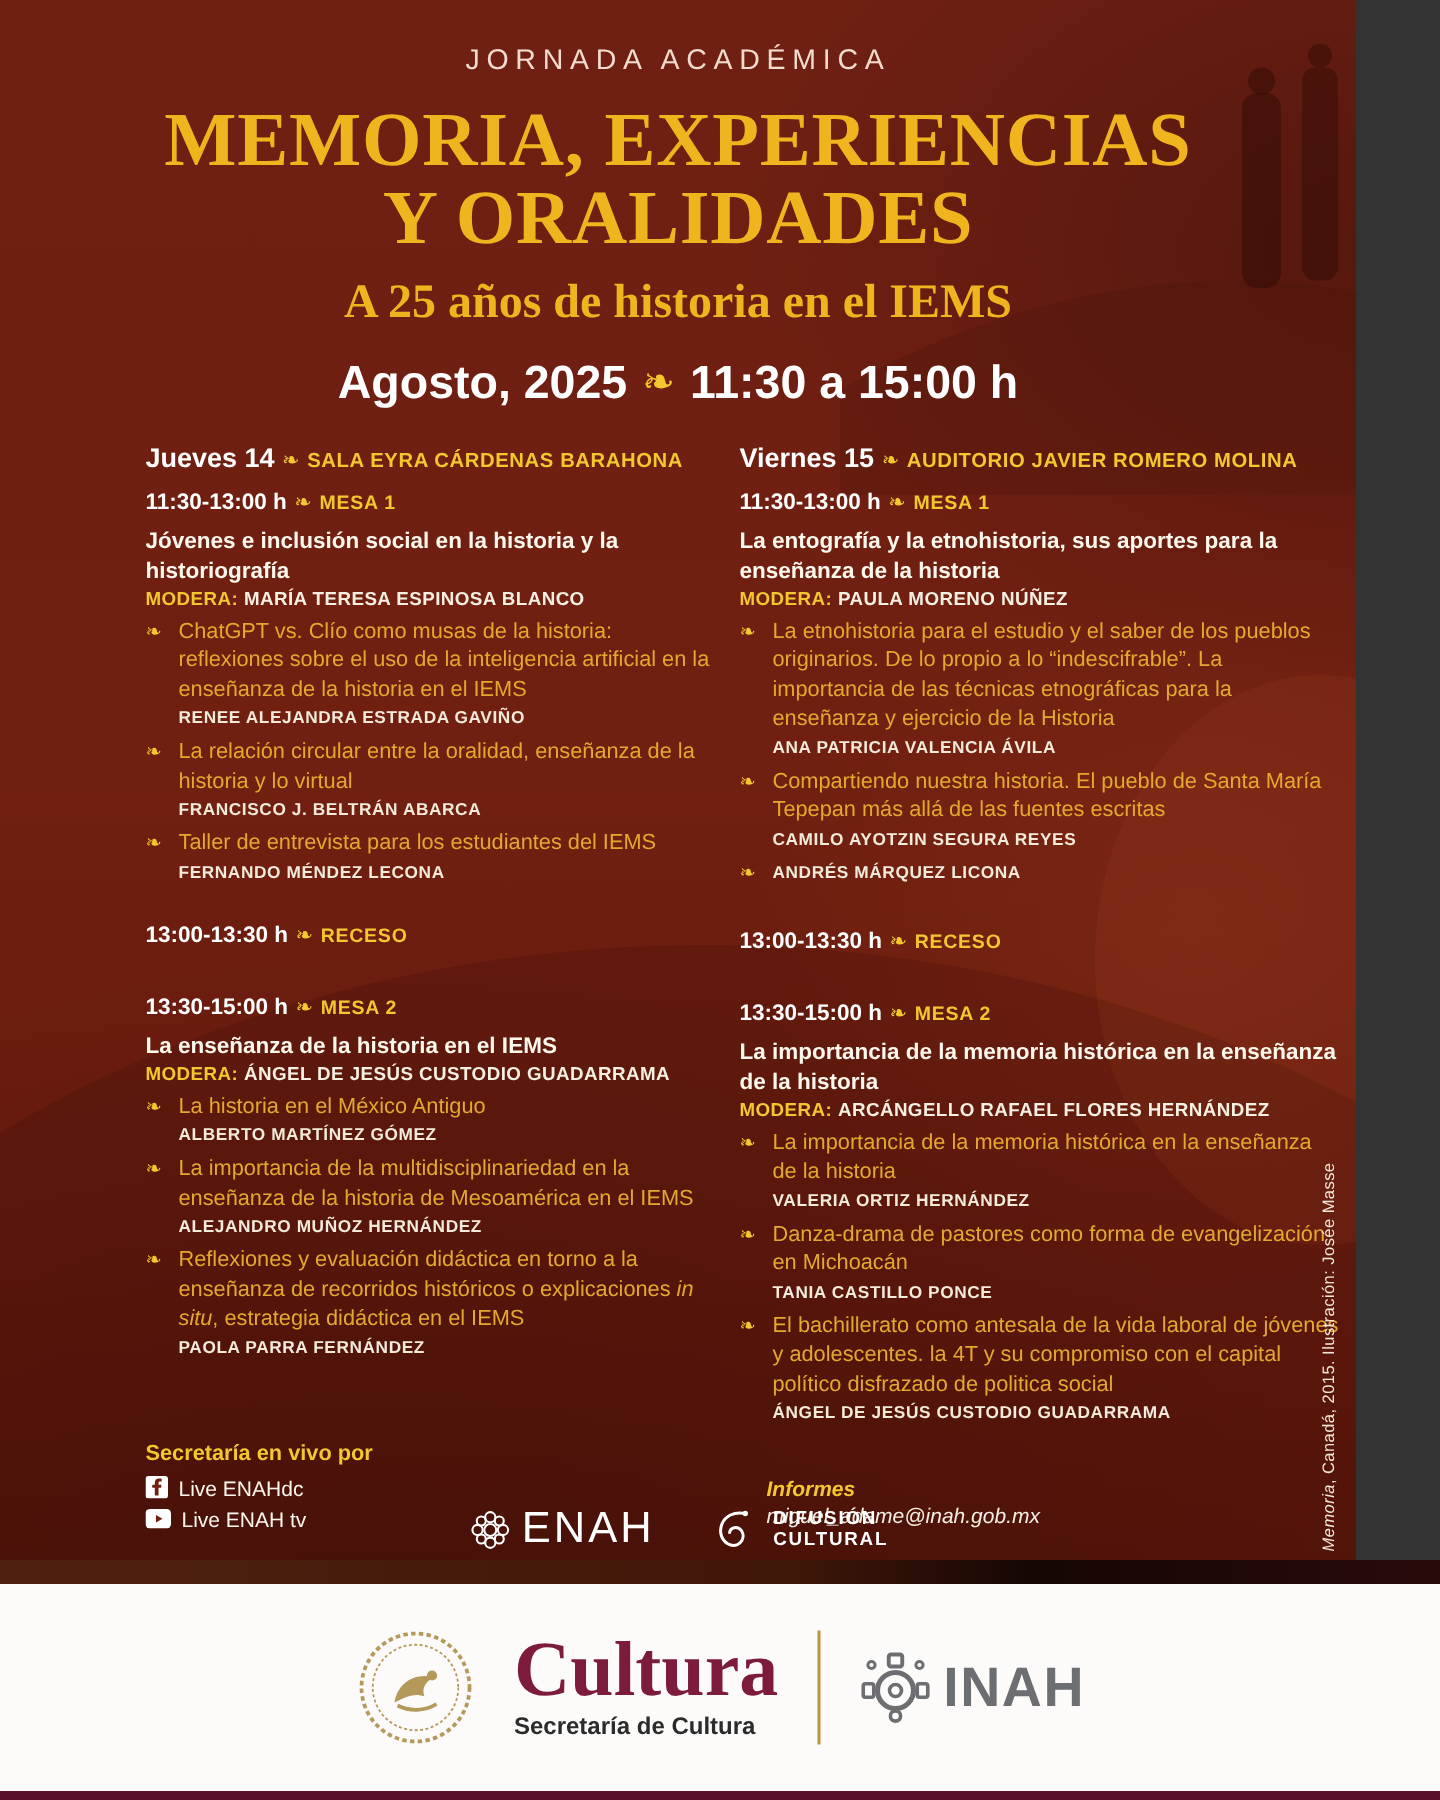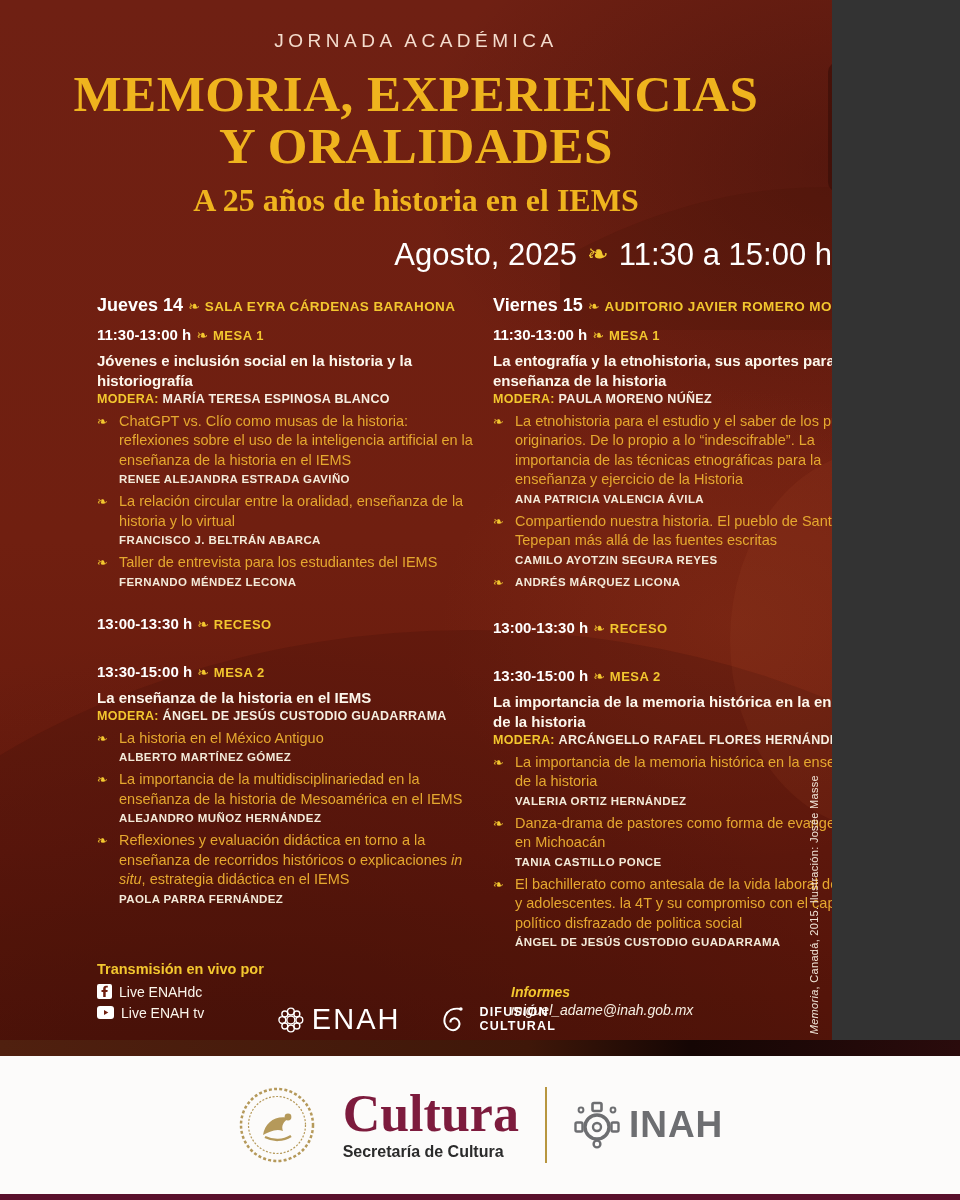--- a/index.html
+++ b/index.html
@@ -1,34 +1,34 @@
 <!DOCTYPE html>
 <html lang="es" style="--gold: #efb41e; --yellow: #f3c72f; --amber: #e5a82f; --cream: #f7f0e4; --wine: #7d1b3d; --bar: #5a102c; --inahgray: #6d6e71; --emblemgold: #b5995a; --background: #701f10;"><head>
 <meta charset="utf-8">
 <style>
   html,body{margin:0;padding:0;background:#333;}
   .wrap{width:960px;height:1200px;margin:0 auto;position:relative;overflow:hidden;
         font-family:"Liberation Sans","DejaVu Sans",sans-serif;}
   
-  .page{position:relative;width:832px;height:1040px;overflow:hidden;
+  .page{position:relative;width:904px;height:1040px;overflow:hidden;
     background:
       radial-gradient(420px 340px at 88% 60%, rgba(186,82,40,.15), transparent 70%),
       radial-gradient(900px 680px at 28% 108%, rgba(50,12,6,.40), transparent 72%),
       radial-gradient(620px 430px at 102% 16%, rgba(42,10,6,.38), transparent 70%),
       linear-gradient(180deg,#6f2013 0%,#701f10 52%,#661a0d 82%,#591609 100%);
     color:var(--cream,#f7f0e4);}
   .art{position:absolute;inset:0;pointer-events:none;}
   
   .hdr{position:relative;text-align:center;padding-top:30px;z-index:2;}
   .kicker{font-size:19px;letter-spacing:4.5px;color:#f4dccd;font-weight:400;}
   .title{margin:16px 0 0;font-family:"Liberation Serif","DejaVu Serif",serif;font-weight:700;
          font-size:51px;line-height:1.02;color:var(--gold,#efb41e);letter-spacing:.5px;}
   .subtitle{margin-top:10px;font-family:"Liberation Serif","DejaVu Serif",serif;font-weight:700;
          font-size:32px;color:var(--gold,#efb41e);}
-  .dateline{margin-top:18px;font-size:31px;font-weight:400;color:#fff;text-align:right;}
+  .dateline{margin-top:18px;font-size:31px;font-weight:700;color:#fff;}
   .dateline .orn{font-size:26px;vertical-align:2px;margin:0 10px;}
   .orn{color:var(--yellow,#f3c72f);font-family:"DejaVu Sans",sans-serif;}
   
   .cols{position:relative;display:flex;gap:18px;padding:0 30px 0 97px;margin-top:22px;z-index:2;}
   .col{width:378px;flex:0 0 auto;}
   .colR{width:400px;}
   .dayhead{margin-bottom:2px;}
   .dname{font-size:18px;font-weight:700;color:#fff;}
   .venue{font-size:13.5px;font-weight:700;color:var(--yellow,#f3c72f);letter-spacing:.4px;}
   .dayhead .orn,.timeline .orn{font-size:14px;margin:0 5px;}
@@ -175,21 +175,21 @@
         </div>
         <div class="talk">
           <span class="orn">❧</span>
           <div class="tb">
             <div class="ttitle"><span>Reflexiones y evaluación didáctica en torno a la enseñanza de recorridos históricos o explicaciones </span><em>in situ</em><span>, estrategia didáctica en el IEMS</span></div>
             <div class="tspk">PAOLA PARRA FERNÁNDEZ</div>
           </div>
         </div>
 
         <div class="bcast">
-          <div class="btitle">Transmisión en vivo por</div>
+          <div class="btitle">Secretaría en vivo por</div>
           <div class="chan">
             <svg width="15" height="15" viewBox="0 0 15 15">
                 <rect width="15" height="15" rx="2" fill="#fff"></rect>
                 <path d="M8.7 13V7.9h1.7l.3-2H8.7V4.6c0-.6.2-1 1-1h1.1V1.8C10.6 1.8 9.9 1.7 9 1.7c-1.7 0-2.8 1-2.8 2.9v1.3H4.5v2h1.7V13z" fill="#701f10"></path>
               </svg>
             <span>Live ENAHdc</span>
           </div>
           <div class="chan">
             <svg width="17" height="13" viewBox="0 0 17 13">
                 <rect width="17" height="13" rx="3" fill="#fff"></rect>

